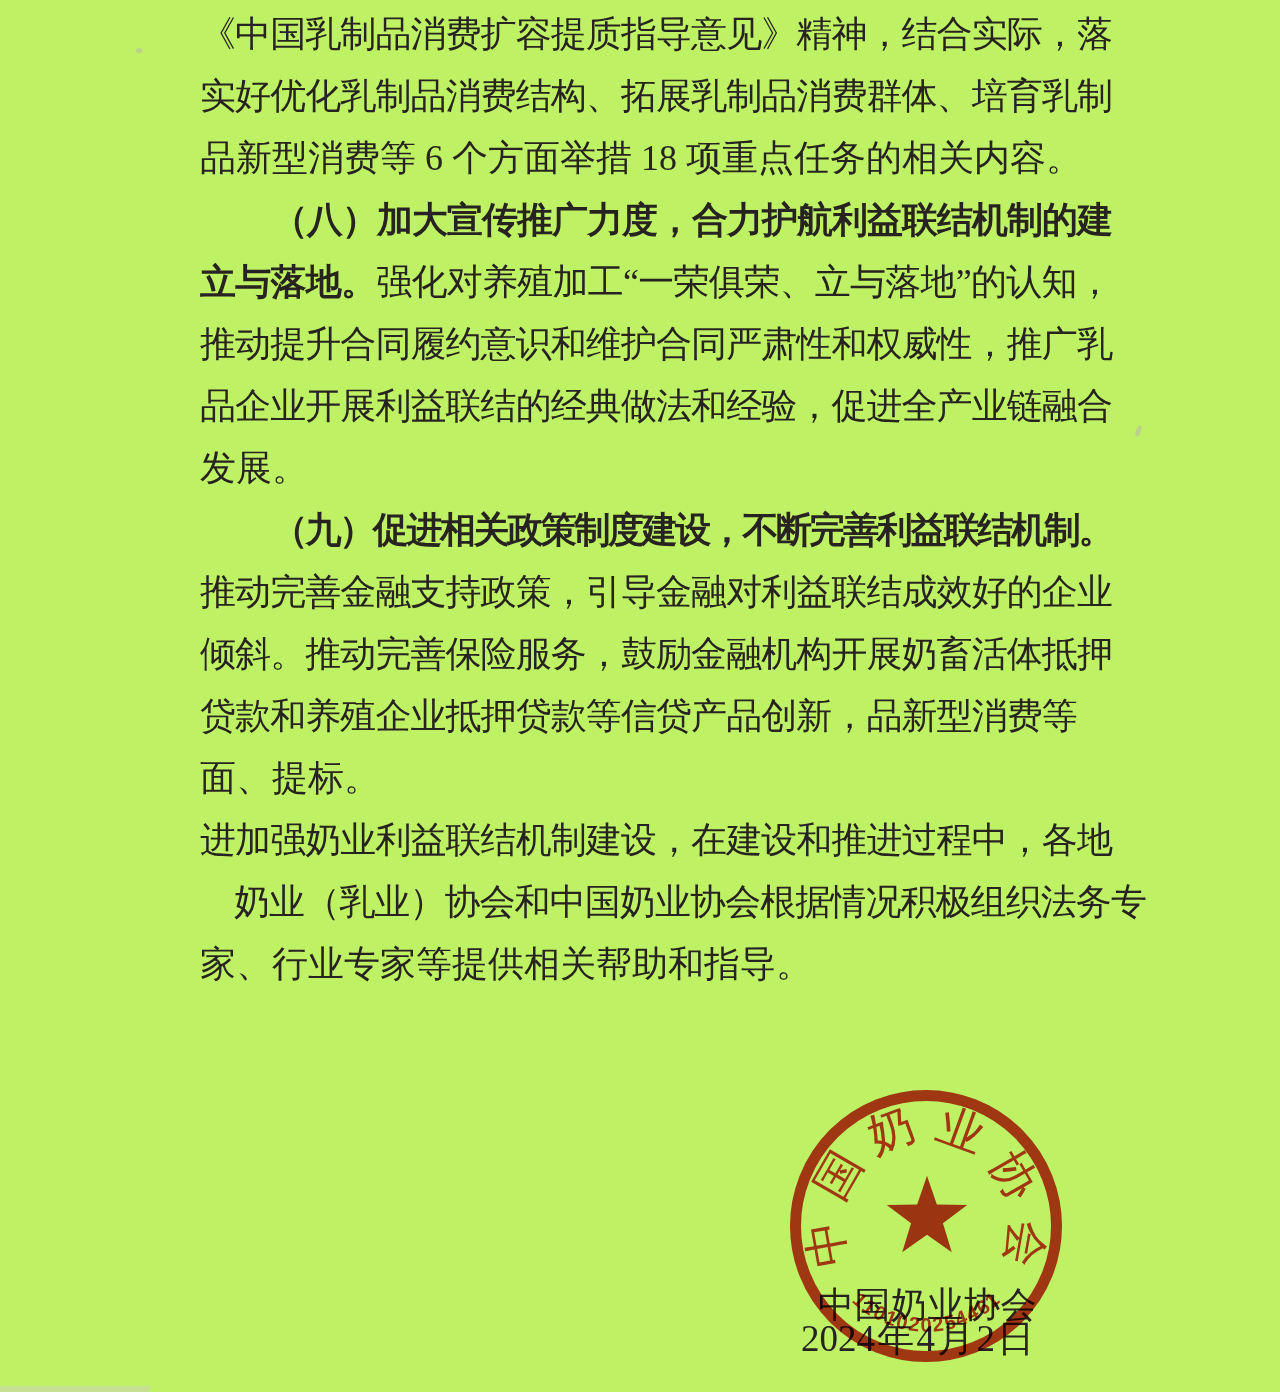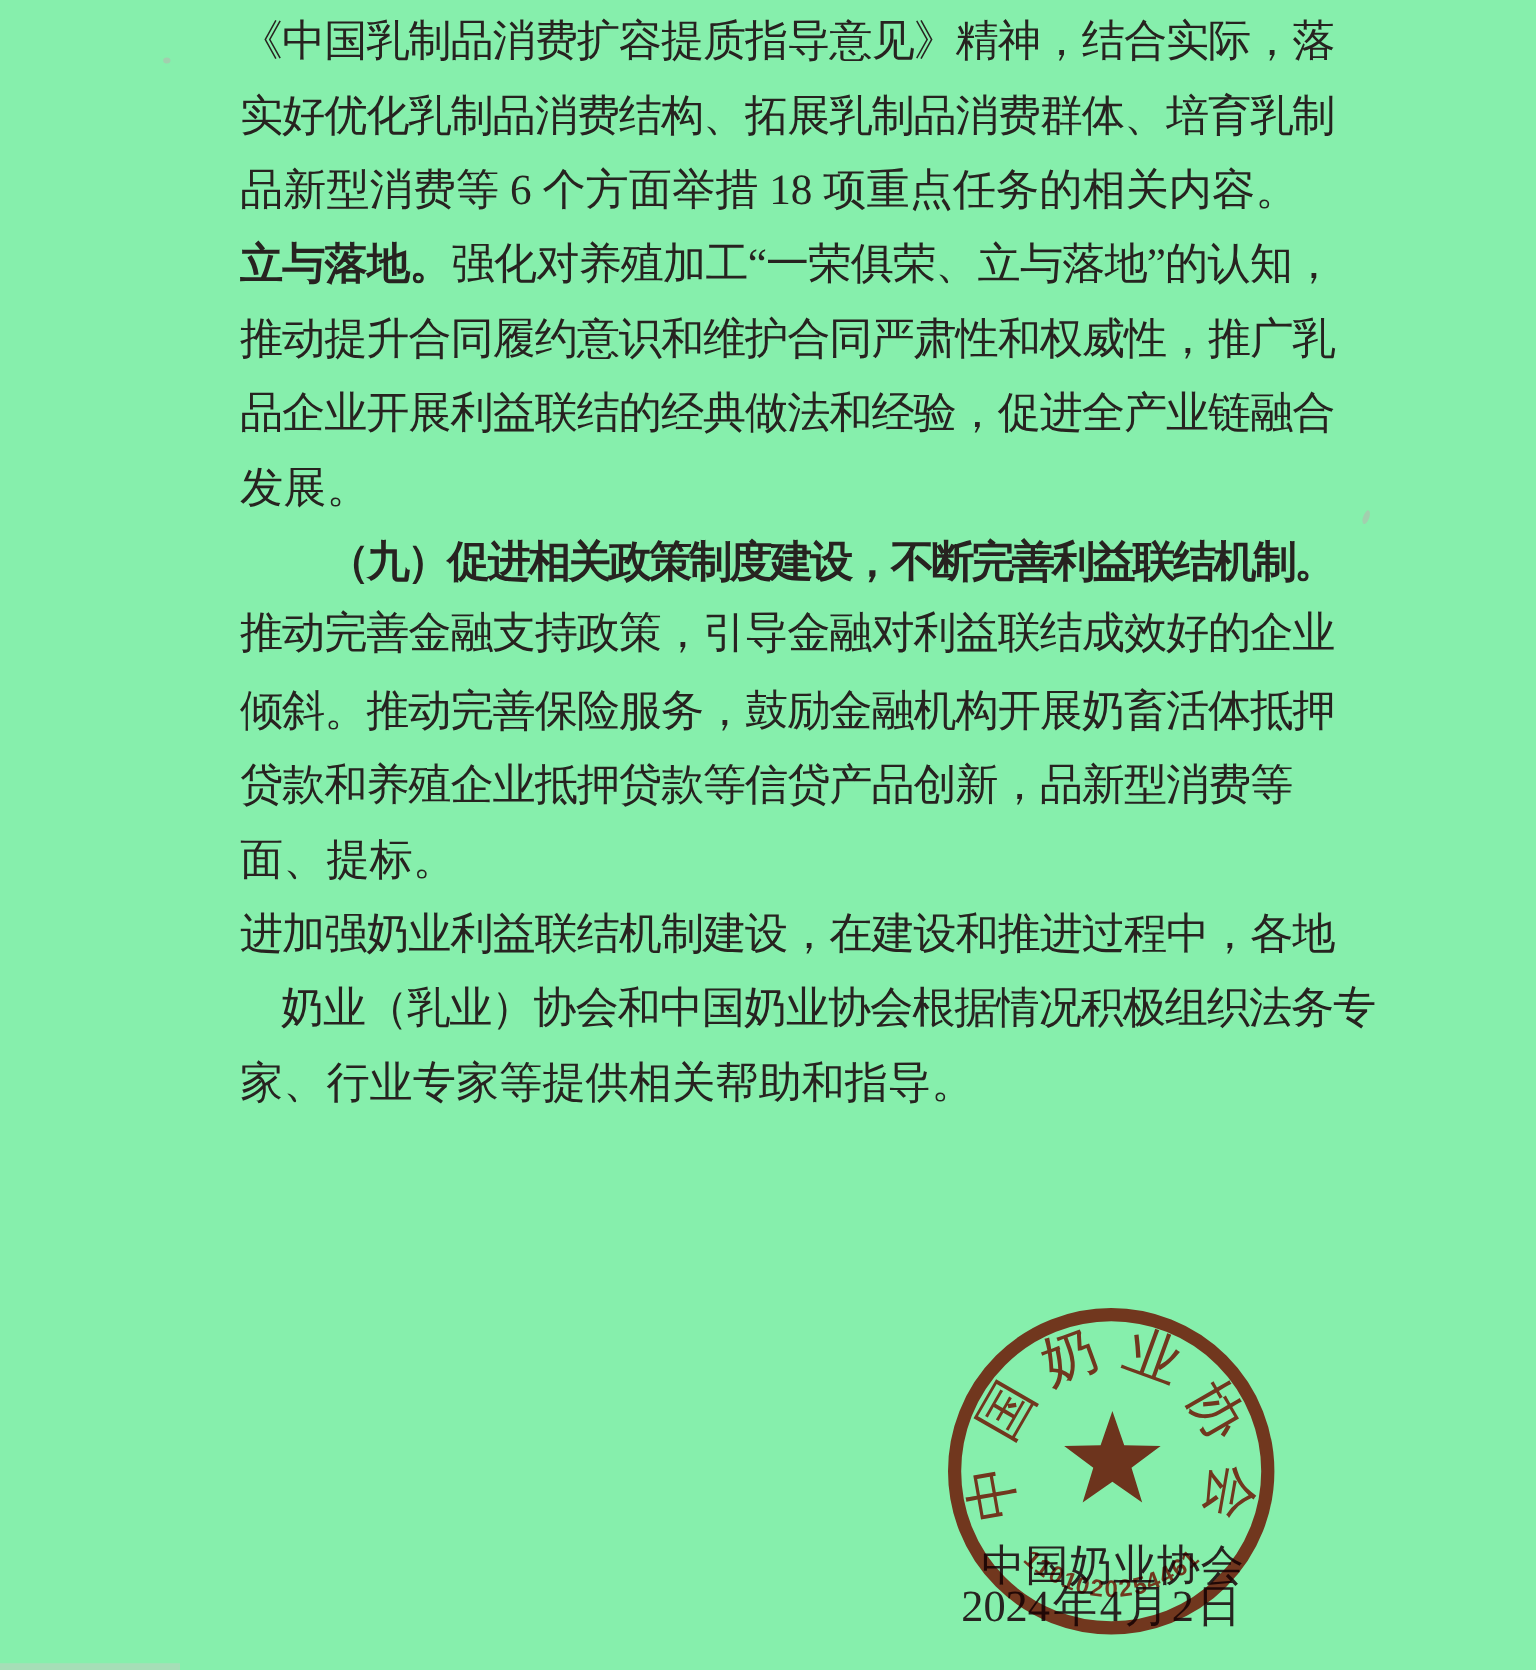--- a/index.html
+++ b/index.html
@@ -1,19 +1,19 @@
 <!DOCTYPE html>
 <html><head>
 <meta charset="utf-8">
 <style>
   html,body{margin:0;padding:0;background:#e8e8e8;}
   .page{
     position:relative;
     width:1280px;height:1392px;
-    background:#86efac;
+    background:#bef264;
     overflow:hidden;
     font-family:"Liberation Serif","DejaVu Serif",serif;
   }
   
   .doc{position:absolute;left:200px;top:3px;width:912px;}
   .line{
     height:62px;line-height:62px;font-size:36px;
     color:#272320;white-space:nowrap;
   }
   .line.indent{text-indent:72px;}
@@ -53,26 +53,27 @@
 </style>
 </head>
 <body>
 
 <div class="page">
 
   <div class="doc" id="doc">
       <div class="line" style="letter-spacing: -0.923077px;"><span class="">《中国乳制品消费扩容提质指导意见》精神，结合实际，落</span></div>
       <div class="line" style="letter-spacing: -0.923077px;"><span class="">实好优化乳制品消费结构、拓展乳制品消费群体、培育乳制</span></div>
       <div class="line"><span class="">品新型消费等 6 个方面举措 18 项重点任务的相关内容。</span></div>
+      <div class="line indent" style="letter-spacing: -1px;"><span class="seg-b">（八）加大宣传推广力度，合力护航利益联结机制的建</span></div>
       <div class="line" style="letter-spacing: -0.740741px;"><span class="seg-b">立与落地。</span><span class="">强化对养殖加工“一荣俱荣、立与落地”的认知，</span></div>
       <div class="line" style="letter-spacing: -0.923077px;"><span class="">推动提升合同履约意识和维护合同严肃性和权威性，推广乳</span></div>
       <div class="line" style="letter-spacing: -0.923077px;"><span class="">品企业开展利益联结的经典做法和经验，促进全产业链融合</span></div>
       <div class="line"><span class="">发展。</span></div>
       <div class="line indent" style="letter-spacing: -2.4px; text-align: center;"><span class="seg-b">（九）促进相关政策制度建设，不断完善利益联结机制。</span></div>
-      <div class="line" style="letter-spacing: -0.923077px; font-family: Liberation Mono, monospace;"><span class="">推动完善金融支持政策，引导金融对利益联结成效好的企业</span></div>
+      <div class="line" style="letter-spacing: -0.923077px;"><span class="">推动完善金融支持政策，引导金融对利益联结成效好的企业</span></div>
       <div class="line" style="letter-spacing: -0.923077px;"><span class="">倾斜。推动完善保险服务，鼓励金融机构开展奶畜活体抵押</span></div>
       <div class="line" style="letter-spacing: -0.923077px;"><span class="">贷款和养殖企业抵押贷款等信贷产品创新，品新型消费等</span></div>
       <div class="line"><span class="">面、提标。</span></div>
       <div class="line" style="letter-spacing: -0.923077px;"><span class="">进加强奶业利益联结机制建设，在建设和推进过程中，各地</span></div>
       <div class="line" style="letter-spacing: -0.923077px; margin-left: 34px;"><span class="">奶业（乳业）协会和中国奶业协会根据情况积极组织法务专</span></div>
       <div class="line"><span class="">家、行业专家等提供相关帮助和指导。</span></div>
     </div>
 
   <div class="sig">中国奶业协会</div>
 

